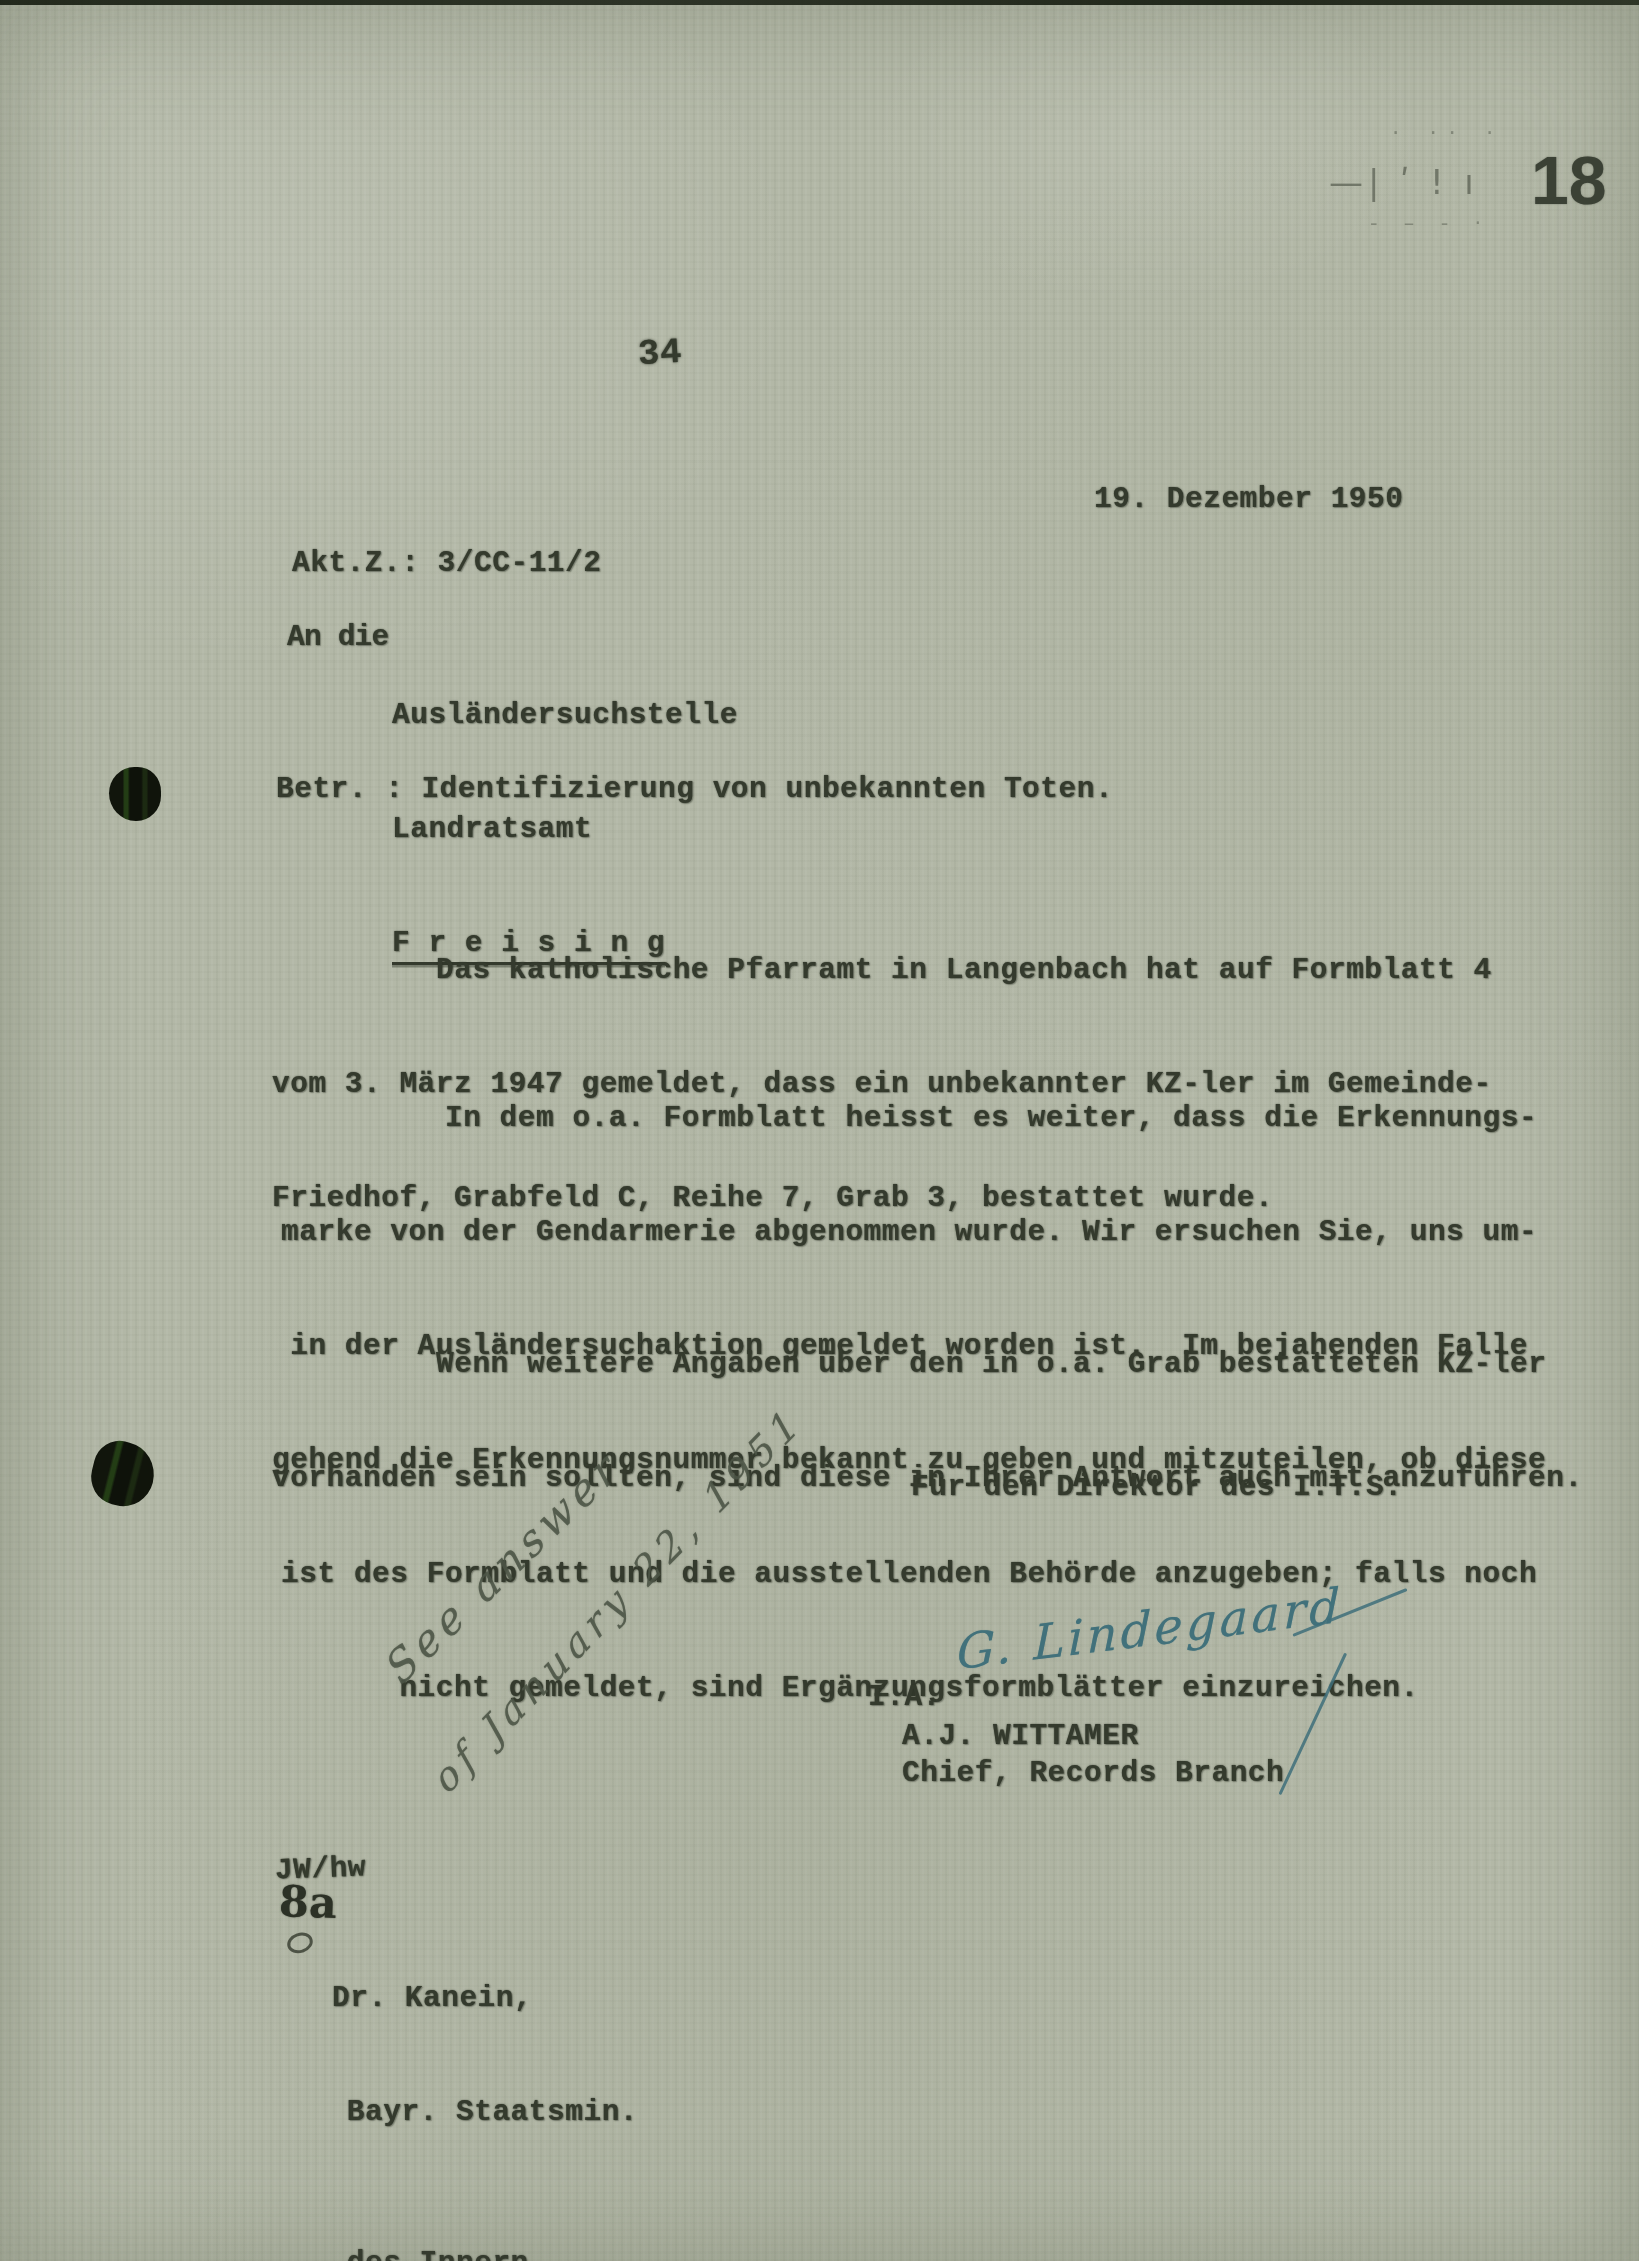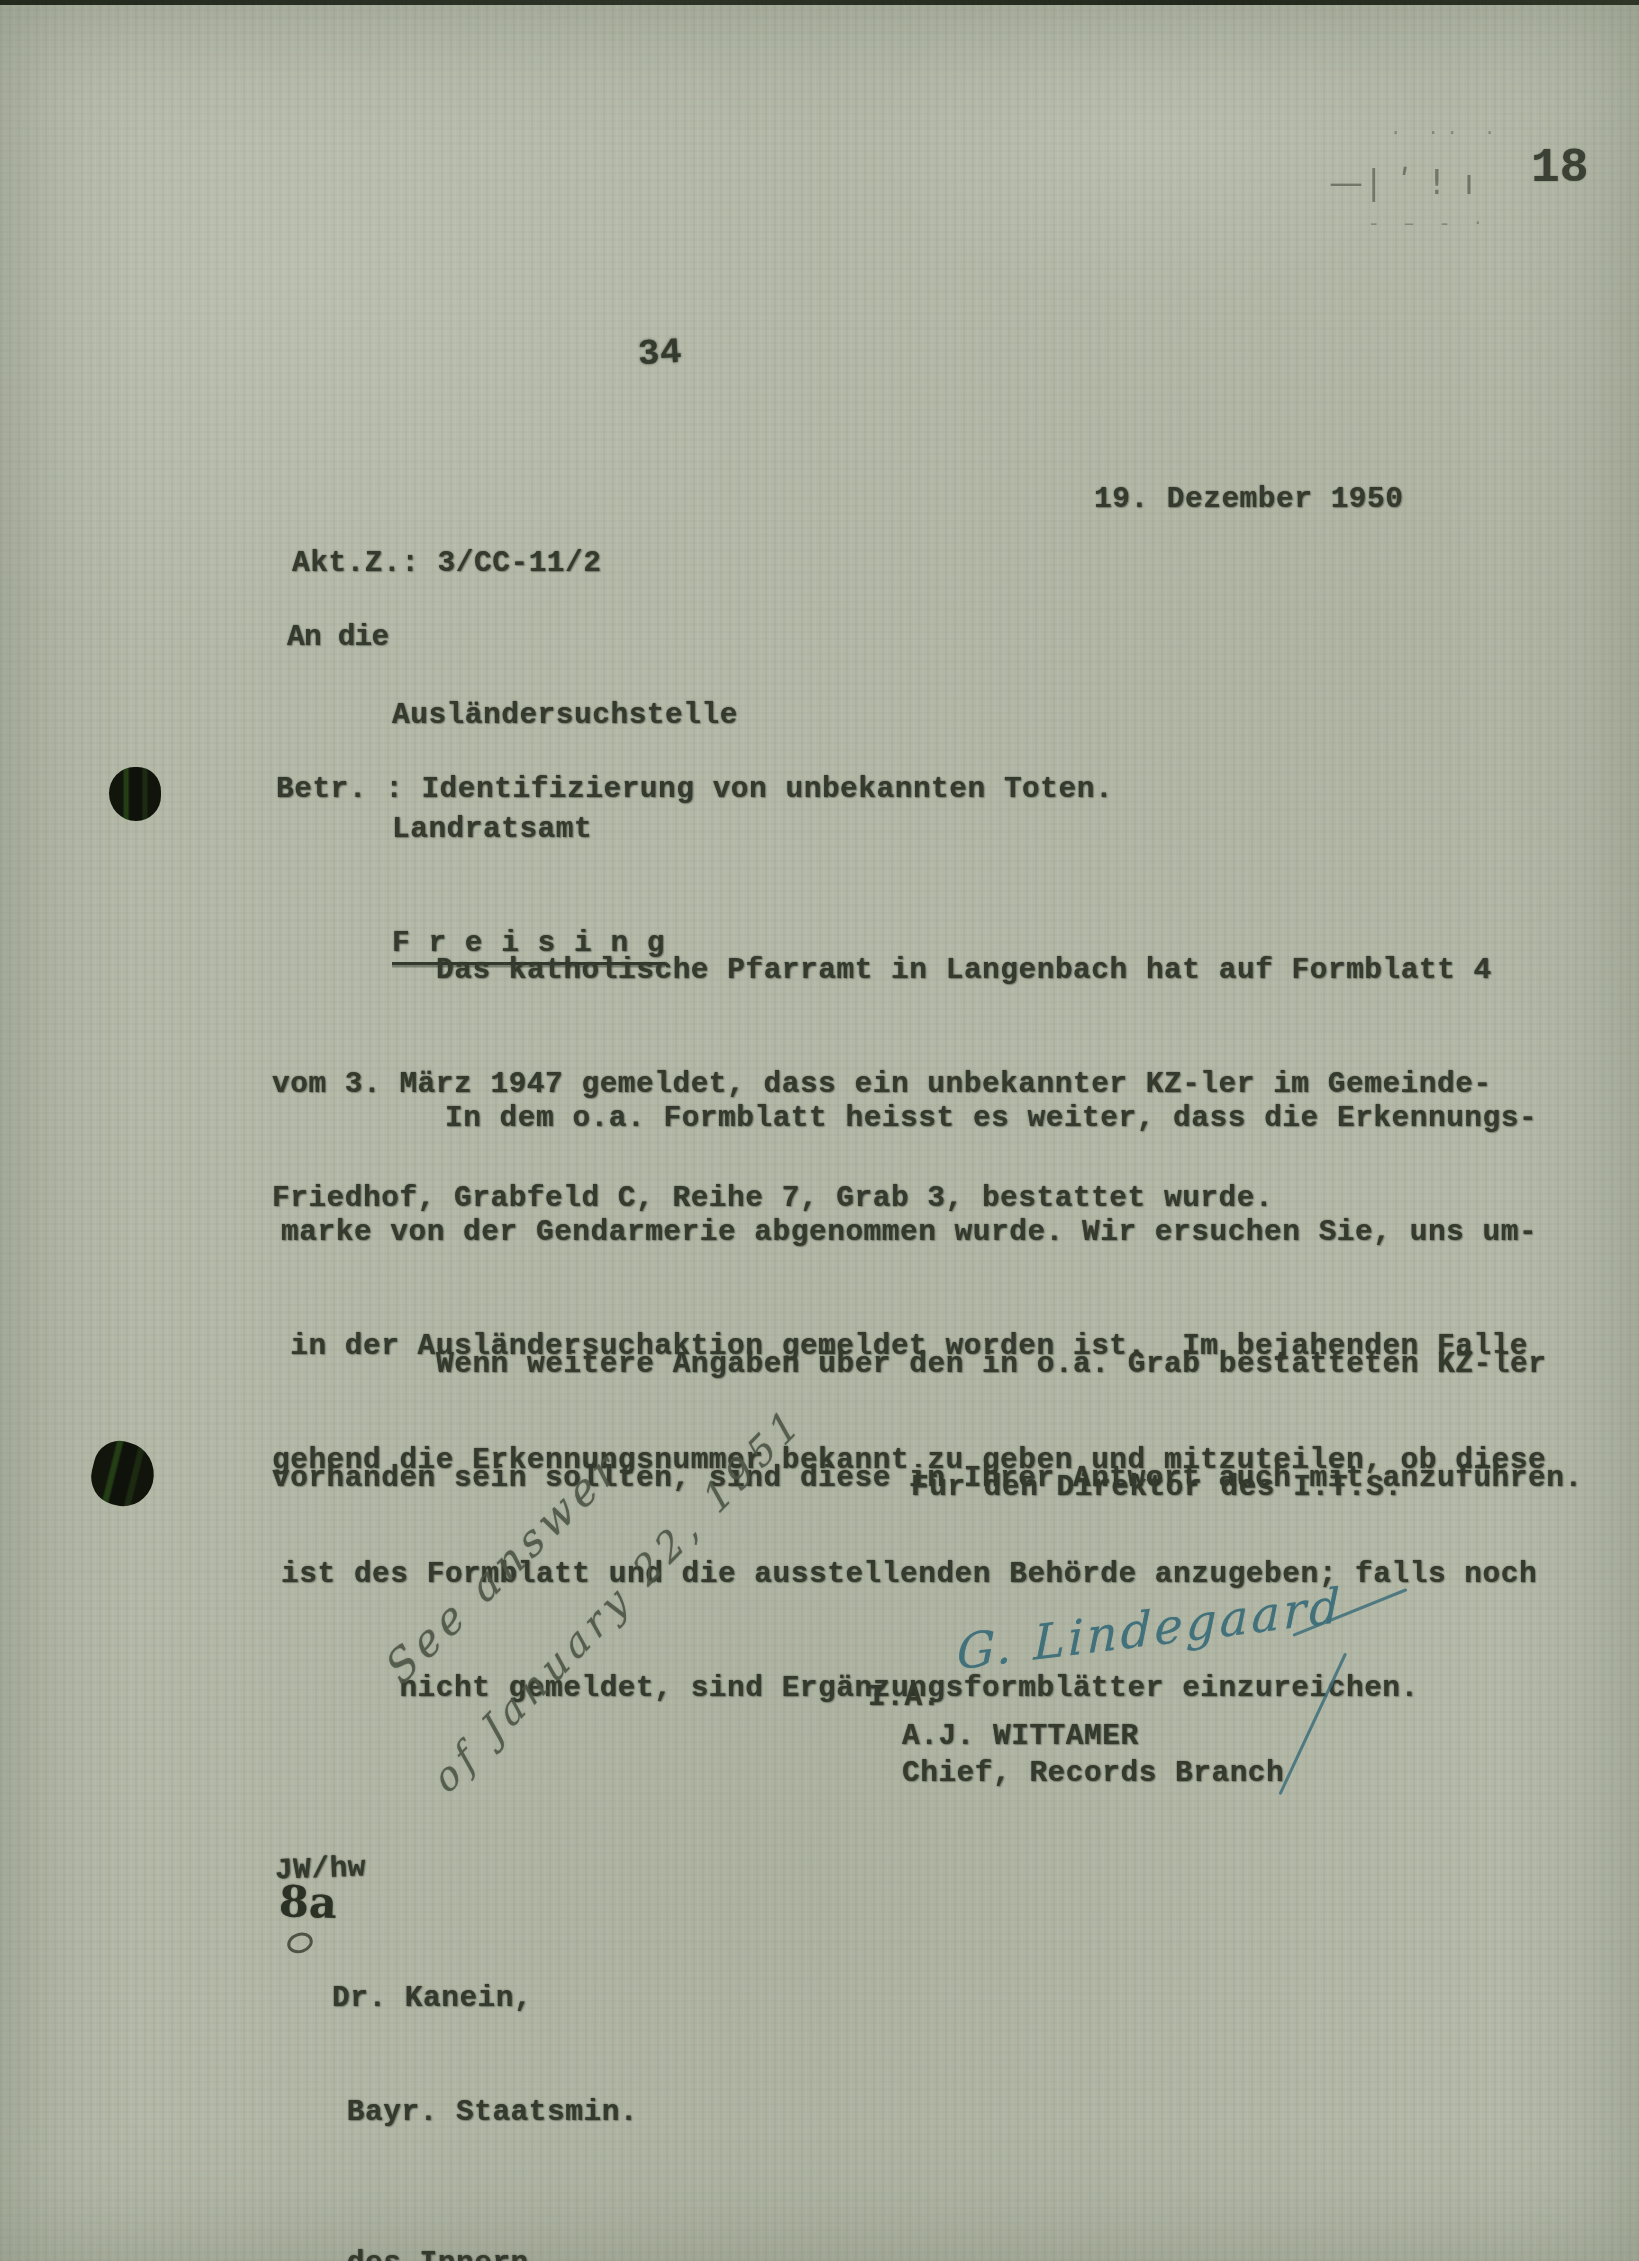--- a/index.html
+++ b/index.html
@@ -23,22 +23,22 @@
     white-space:pre;
   }
   .para{line-height:38px;}
   .para div{white-space:pre;}
   .indent{padding-left:164px;}
   .hole{position:absolute;background:
       linear-gradient(90deg,#11150c 0 26%, #233d15 30% 36%, #0e120a 40% 62%, #1c2a12 66% 72%, #10140b 76% 100%);}
   .hole-1{left:109px;top:767px;width:52px;height:54px;border-radius:52% 48% 50% 55%;}
   .hole-2{left:92px;top:1442px;width:62px;height:64px;border-radius:44% 56% 52% 48%;transform:rotate(14deg);}
   .faint{position:absolute;color:#3c4236;font-family:"DejaVu Sans",sans-serif;}
-  .corner-number{position:absolute;left:1531px;top:141px;font-size:48px;font-weight:600;color:#3b4135;
-    font-family:Liberation Mono, monospace;text-shadow:0 0 1.6px rgba(55,60,48,.6);}
+  .corner-number{position:absolute;left:1531px;top:141px;font-size:68px;font-weight:600;color:#3b4135;
+    font-family:Liberation Sans, sans-serif;text-shadow:0 0 1.6px rgba(55,60,48,.6);}
   .pencil{
     position:absolute;color:rgba(76,84,70,.82);font-family:"DejaVu Serif",serif;font-style:italic;
     text-shadow:0 0 1.2px rgba(76,84,70,.5);transform-origin:0 50%;white-space:pre;
   }
   .sig{
     position:absolute;left:957px;top:1624px;font-size:48px;color:rgba(62,111,122,.93);
     font-family:"DejaVu Serif",serif;font-style:italic;letter-spacing:3.3px;
     transform:rotate(-7deg) skewX(-8deg);transform-origin:0 50%;
     text-shadow:0 0 0.8px rgba(62,111,122,.6);white-space:pre;
   }

